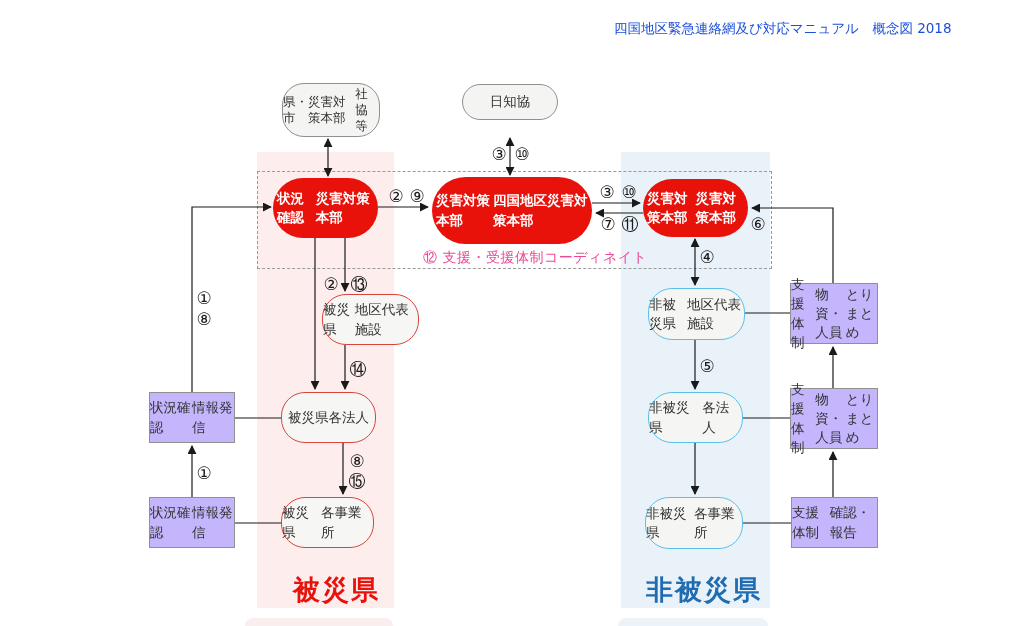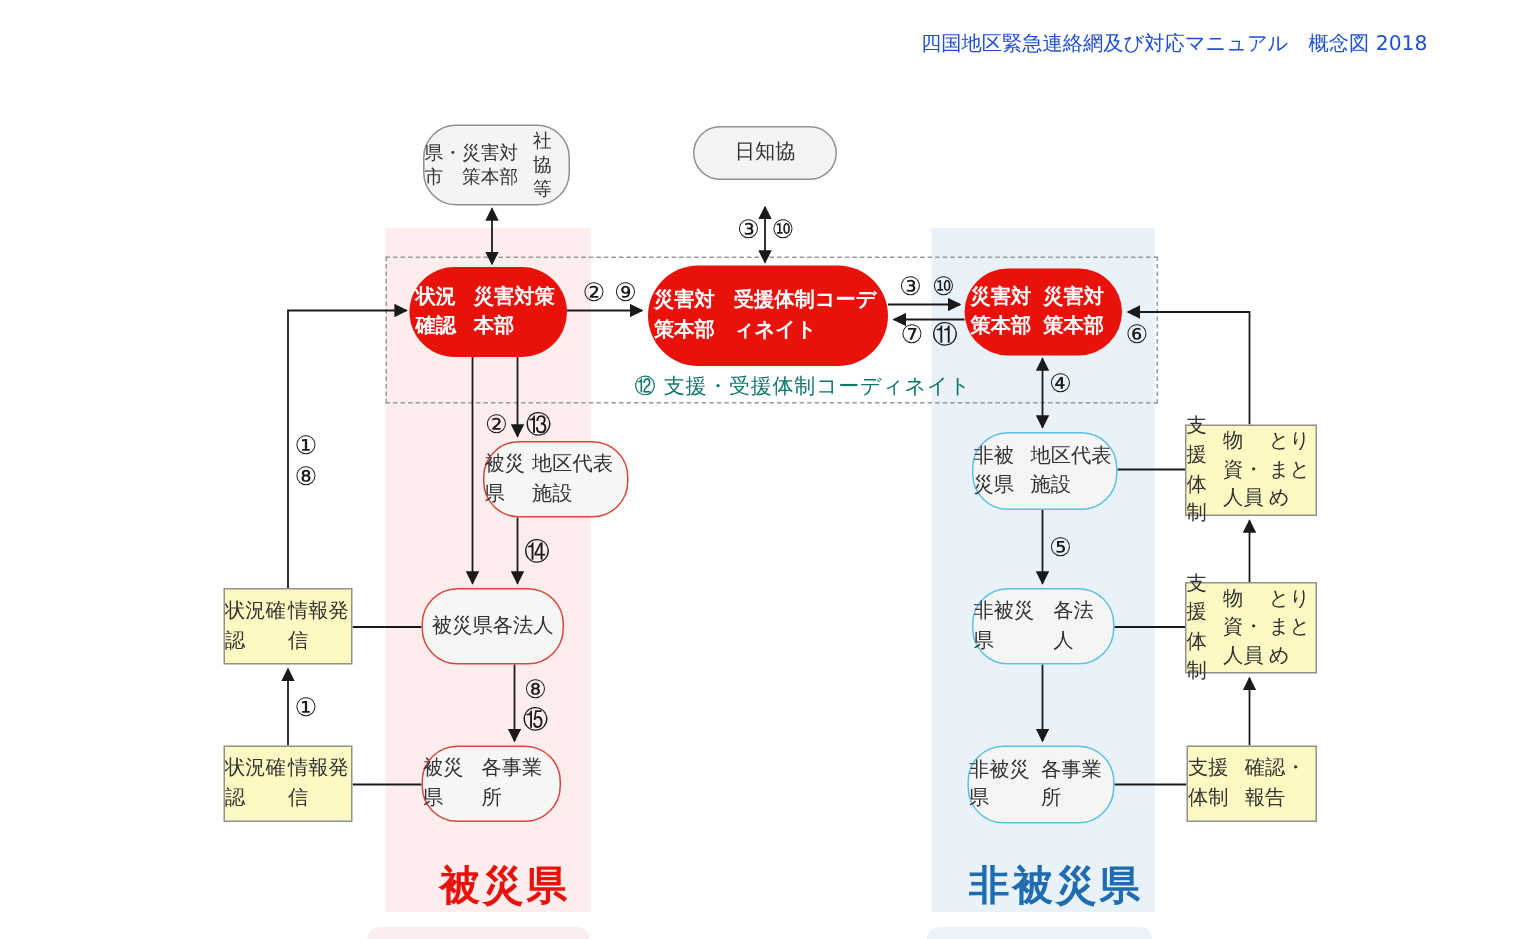--- a/index.html
+++ b/index.html
@@ -18,28 +18,28 @@
     justify-content:center;text-align:left;box-sizing:border-box;
     font-size:13.5px;line-height:1.42;color:#333;
   }
   .node.stadium{background:#f4f4f2;border:1px solid #8f8f8f;border-radius:26px;}
   .node.redfill{
     background:#e8120b;border:none;border-radius:32px;color:#ffffff;font-weight:bold;
     justify-content:space-between;padding:9px 4px;font-size:13.5px;
   }
   .node.redline{background:#f6f6f4;border:1.4px solid #d9453c;border-radius:24px;}
   .node.cyanline{background:#f5f5f3;border:1.4px solid #5bc0e8;border-radius:24px;}
-  .node.rect{background:#fef9c3;border:1px solid #909090;border-radius:0;font-size:13.5px;}
+  .node.rect{background:#c4b5fd;border:1px solid #909090;border-radius:0;font-size:13.5px;}
   .node span{display:block;}
   .clabel{
     position:absolute;z-index:4;transform:translate(-50%,-50%);
     font-size:17px;color:#1a1a1a;line-height:1;white-space:nowrap;
   }
   .coord{
-    position:absolute;z-index:4;font-size:14px;color:#0f766e;white-space:nowrap;letter-spacing:0.5px;
+    position:absolute;z-index:4;font-size:14px;color:#ec4899;white-space:nowrap;letter-spacing:0.5px;
   }
   .title{
     position:absolute;z-index:4;font-size:13.5px;color:#1d4ed8;white-space:nowrap;font-weight:500;
   }
   .regionlabel{
     position:absolute;z-index:4;font-size:27px;font-weight:bold;letter-spacing:2px;white-space:nowrap;
   }
   .regionlabel.red{color:#e8120b;}
   .regionlabel.blue{color:#1f6cb0;}
 </style>
@@ -97,21 +97,21 @@
   <div class="node stadium" style="left:462px;top:84px;width:96px;height:36px">
     <span>日知協</span>
   </div>
 
   <div class="node redfill" style="left:273px;top:178px;width:105px;height:60px">
     <span>状況確認</span>
     <span>災害対策本部</span>
   </div>
   <div class="node redfill" style="left:432px;top:177px;width:160px;height:67px;border-radius:36px">
     <span>災害対策本部</span>
-    <span>受援体制コーディネイト</span>
+    <span>四国地区災害対策本部</span>
   </div>
   <div class="node redfill" style="left:643px;top:179px;width:105px;height:58px">
     <span>災害対策本部</span>
     <span>災害対策本部</span>
   </div>
 
   <div class="node redline" style="left:322px;top:294px;width:97px;height:51px">
     <span>被災県</span>
     <span>地区代表施設</span>
   </div>

